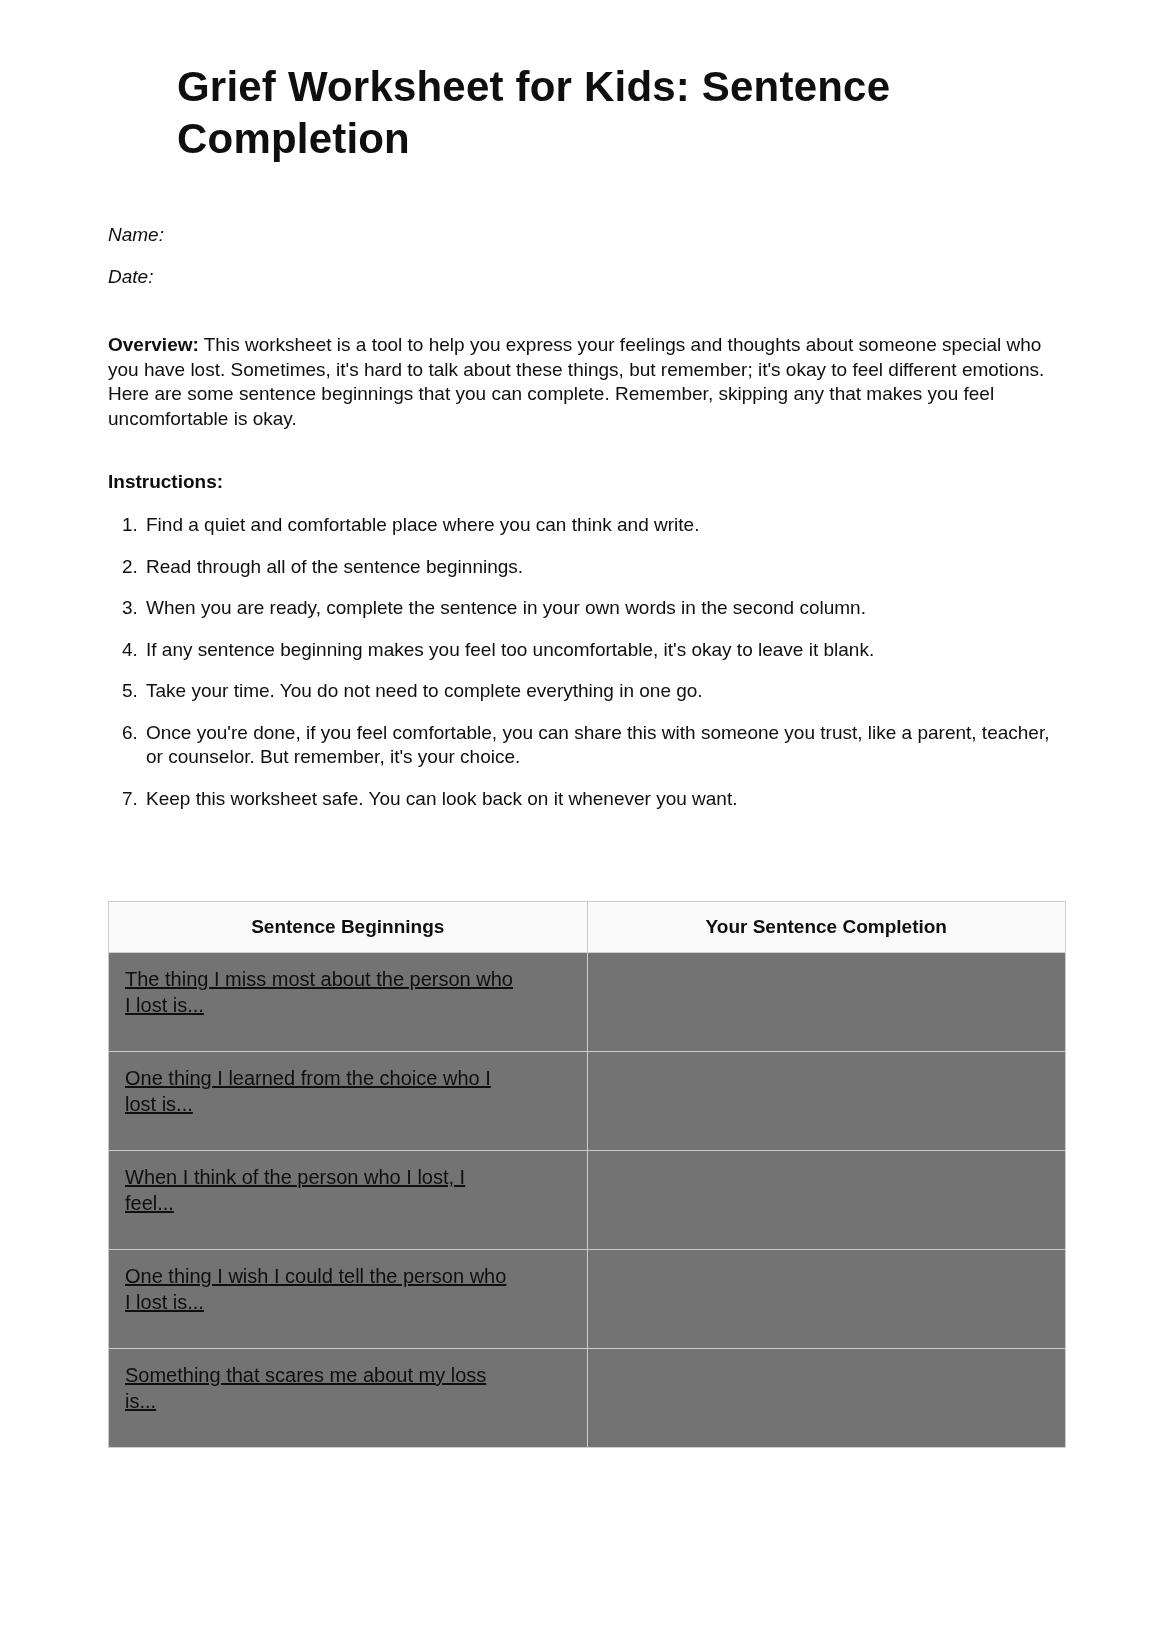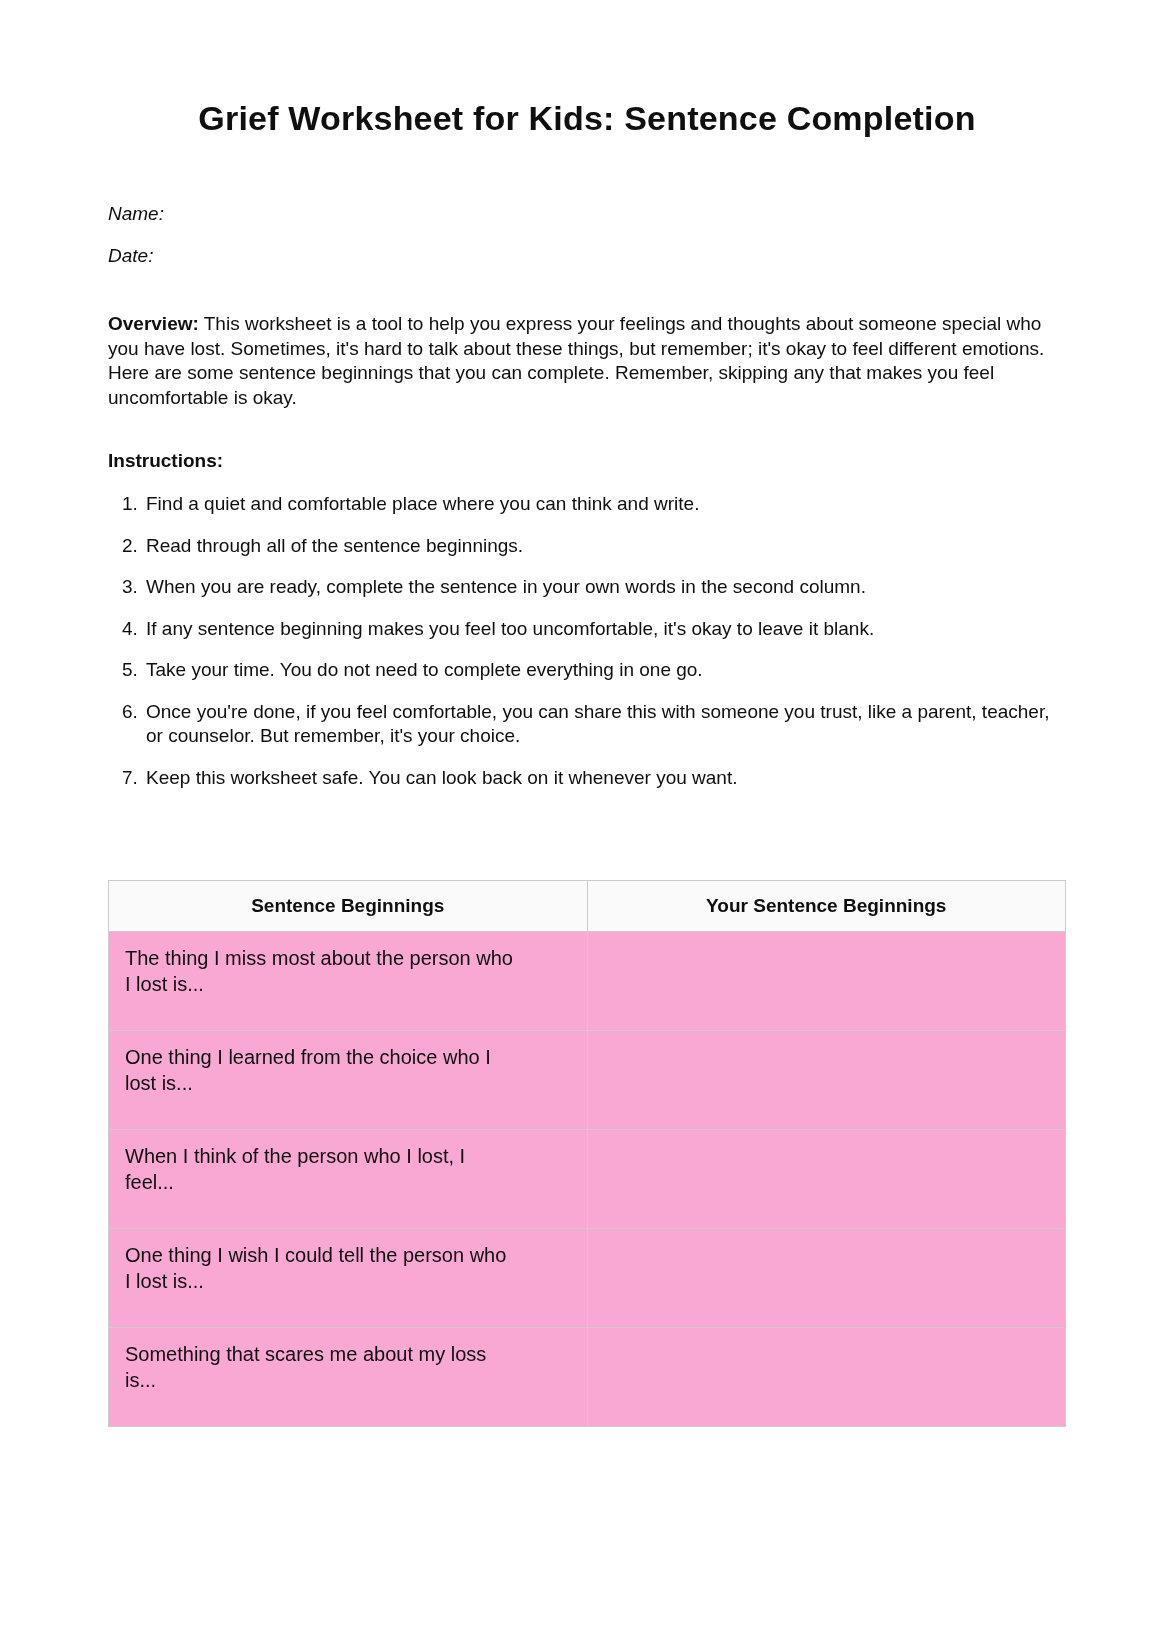--- a/index.html
+++ b/index.html
@@ -15,26 +15,26 @@
     min-height:1630px;
     margin:0 auto;
     font-family:"Liberation Sans", sans-serif;
     color:var(--text);
   }
   .sheet{
     padding:0 110px 40px 108px;
   }
   .doc-title{
     margin:0 auto;
-    padding-top:92px;
+    padding-top:61px;
     max-width:820px;
-    font-size:34px;
+    font-size:42px;
     line-height:52px;
     font-weight:bold;
-    text-align:center;
+    text-align:left;
     letter-spacing:0.2px;
   }
   .field-line{
     margin:0;
     font-size:19px;
     line-height:25px;
     font-style:italic;
   }
   .name-line{margin-top:57px;}
   .date-line{margin-top:17px;}
@@ -77,21 +77,22 @@
     vertical-align:middle;
     padding:0 10px;
   }
   table.sentence-table td{
     height:99px;
     border:1px solid var(--border);
     vertical-align:top;
     padding:13px 16px;
     font-size:20px;
     line-height:26px;
-    background:#f9a8d4;
+    background:#737373;
+    text-decoration:underline;
   }
   td.beginning-cell{white-space:pre-line;}
 </style>
 </head>
 <body>
 
 <div class="sheet">
 
   <h1 class="doc-title">Grief Worksheet for Kids: Sentence Completion</h1>
 
@@ -110,21 +111,21 @@
     <li>If any sentence beginning makes you feel too uncomfortable, it's okay to leave it blank.</li>
     <li>Take your time. You do not need to complete everything in one go.</li>
     <li>Once you're done, if you feel comfortable, you can share this with someone you trust, like a parent, teacher, or counselor. But remember, it's your choice.</li>
     <li>Keep this worksheet safe. You can look back on it whenever you want.</li>
   </ol>
 
   <table class="sentence-table">
     <thead>
       <tr>
         <th>Sentence Beginnings</th>
-        <th>Your Sentence Beginnings</th>
+        <th>Your Sentence Completion</th>
       </tr>
     </thead>
     <tbody>
       <tr>
         <td class="beginning-cell">The thing I miss most about the person who
 I lost is...</td>
         <td class="completion-cell"></td>
       </tr>
       <tr>
         <td class="beginning-cell">One thing I learned from the choice who I

